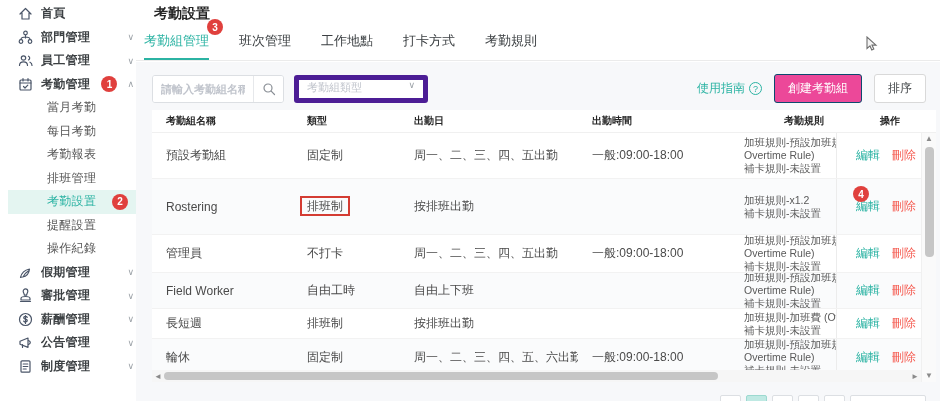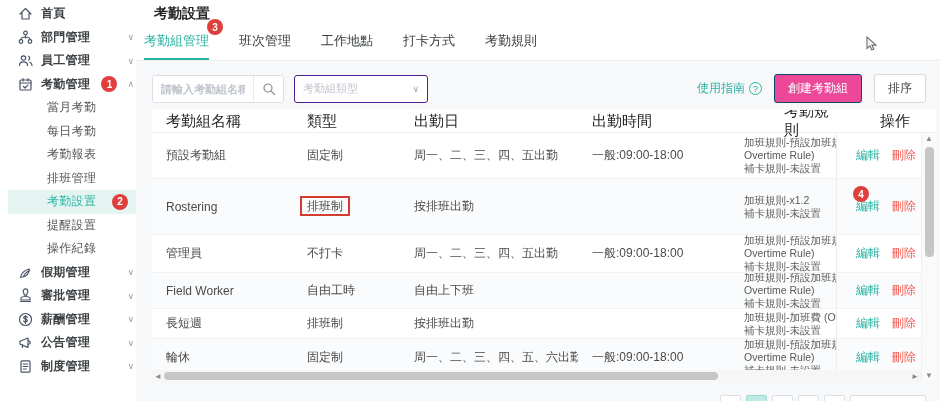--- a/index.html
+++ b/index.html
@@ -38,36 +38,36 @@
 
   
   .toolbar { display:flex; align-items:center; padding:12px 14px 0 16px; }
   .search-box { display:flex; align-items:center; width:132px; height:28px; background:#fff;
     border:1px solid #dcdfe3; border-radius:3px; overflow:hidden; }
   .search-box input { border:0; outline:none; flex:1; min-width:0; height:100%; padding:0 8px;
     font-size:11px; color:#333; font-family:inherit;font-weight:bold; }
   .search-box input::placeholder { color:#c0c4cc; }
   .search-btn { width:30px; height:100%; border-left:1px solid #e6e8eb; display:flex;
     align-items:center; justify-content:center; cursor:pointer; background:#fff; }
-  .select-box { display:flex; align-items:center; justify-content:space-between; width:134px; height:28px;
-    background:#fff; border:1px solid #4c1d95; border-radius:3px; margin-left:10px; padding:0 8px;
+  .select-box { display:flex; align-items:flex-start; justify-content:space-between; width:134px; height:28px;
+    background:#fff; border:5px solid #4c1d95; border-radius:3px; margin-left:10px; padding:0 8px;
     font-size:11px; color:#c0c4cc; cursor:pointer; }
   .tb-spacer { flex:1; }
   .guide { display:flex; align-items:center; font-size:12px; color:#2bb3a3; cursor:pointer; }
   .q-ic { width:13px; height:13px; border:1px solid #2bb3a3; border-radius:50%; font-size:9px;
     display:inline-flex; align-items:center; justify-content:center; margin-left:4px; }
   .btn { height:29px; border-radius:3px; font-size:12px; display:inline-flex; align-items:center;
     padding:0 13px; cursor:pointer; margin-left:12px; font-family:inherit; }
   .btn-primary { background:#ec4899; color:#fff; border:1px solid #0c4a6e; }
   .btn-plain { background:#fff; color:#3c4043; border:1px solid #d9d9d9; }
 
   
   .table-wrap { position:absolute; left:16px; right:4px; top:48px; bottom:19px; background:#fff; overflow:hidden; }
   .t-header { display:flex; height:23px; align-items:center; border-bottom:1px solid #f0f0f0;
-    font-size:15px; font-weight:normal; color:#262626; background:#fff; position:relative; z-index:3; }
+    font-size:10px; font-weight:bold; color:#262626; background:#fff; position:relative; z-index:3; }
   .t-row { display:flex; align-items:center; border-bottom:1px solid #f2f2f2; position:relative;
     font-size:12px; color:#4a4a4a; background:#fff; overflow:hidden; }
   .t-row.alt { background:#fafbfc; }
   .c-name  { flex:0 0 141px; padding-left:14px; white-space:nowrap; overflow:hidden; }
   .c-type  { flex:0 0 107px; padding-left:14px; white-space:nowrap; }
   .c-days  { flex:0 0 178px; padding-left:14px; white-space:nowrap; overflow:hidden; }
   .c-time  { flex:0 0 152px; padding-left:14px; white-space:nowrap; }
   .c-rules { flex:1 1 auto; min-width:0; padding-left:14px; overflow:hidden; }
   .t-header .c-rules { padding-left:54px; }
   .c-ops   { flex:0 0 100px; align-self:stretch; display:flex; align-items:center;

